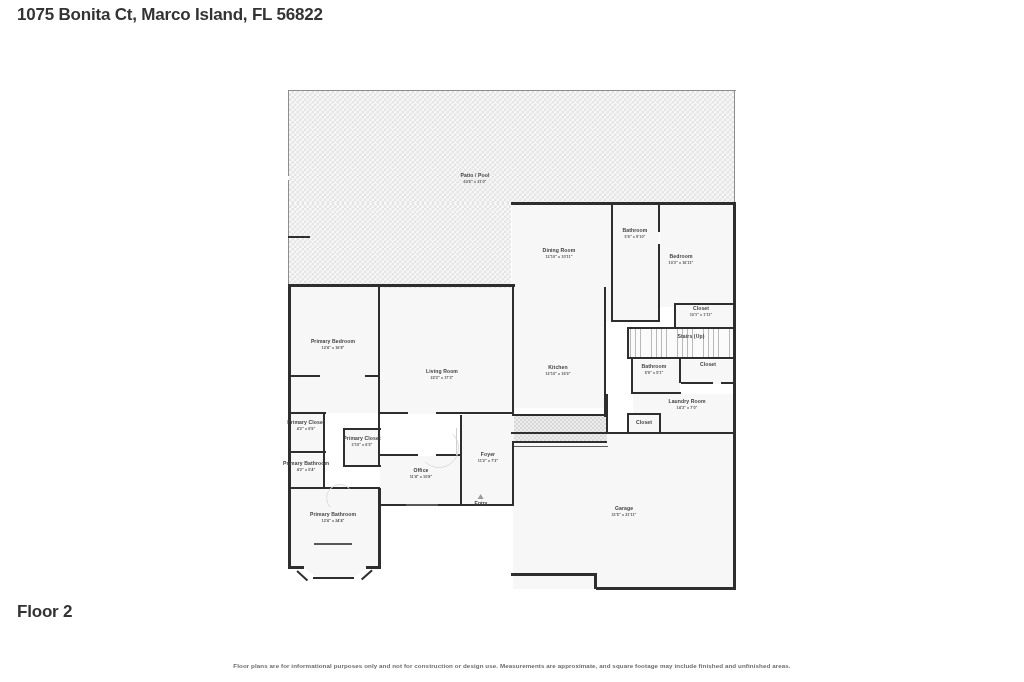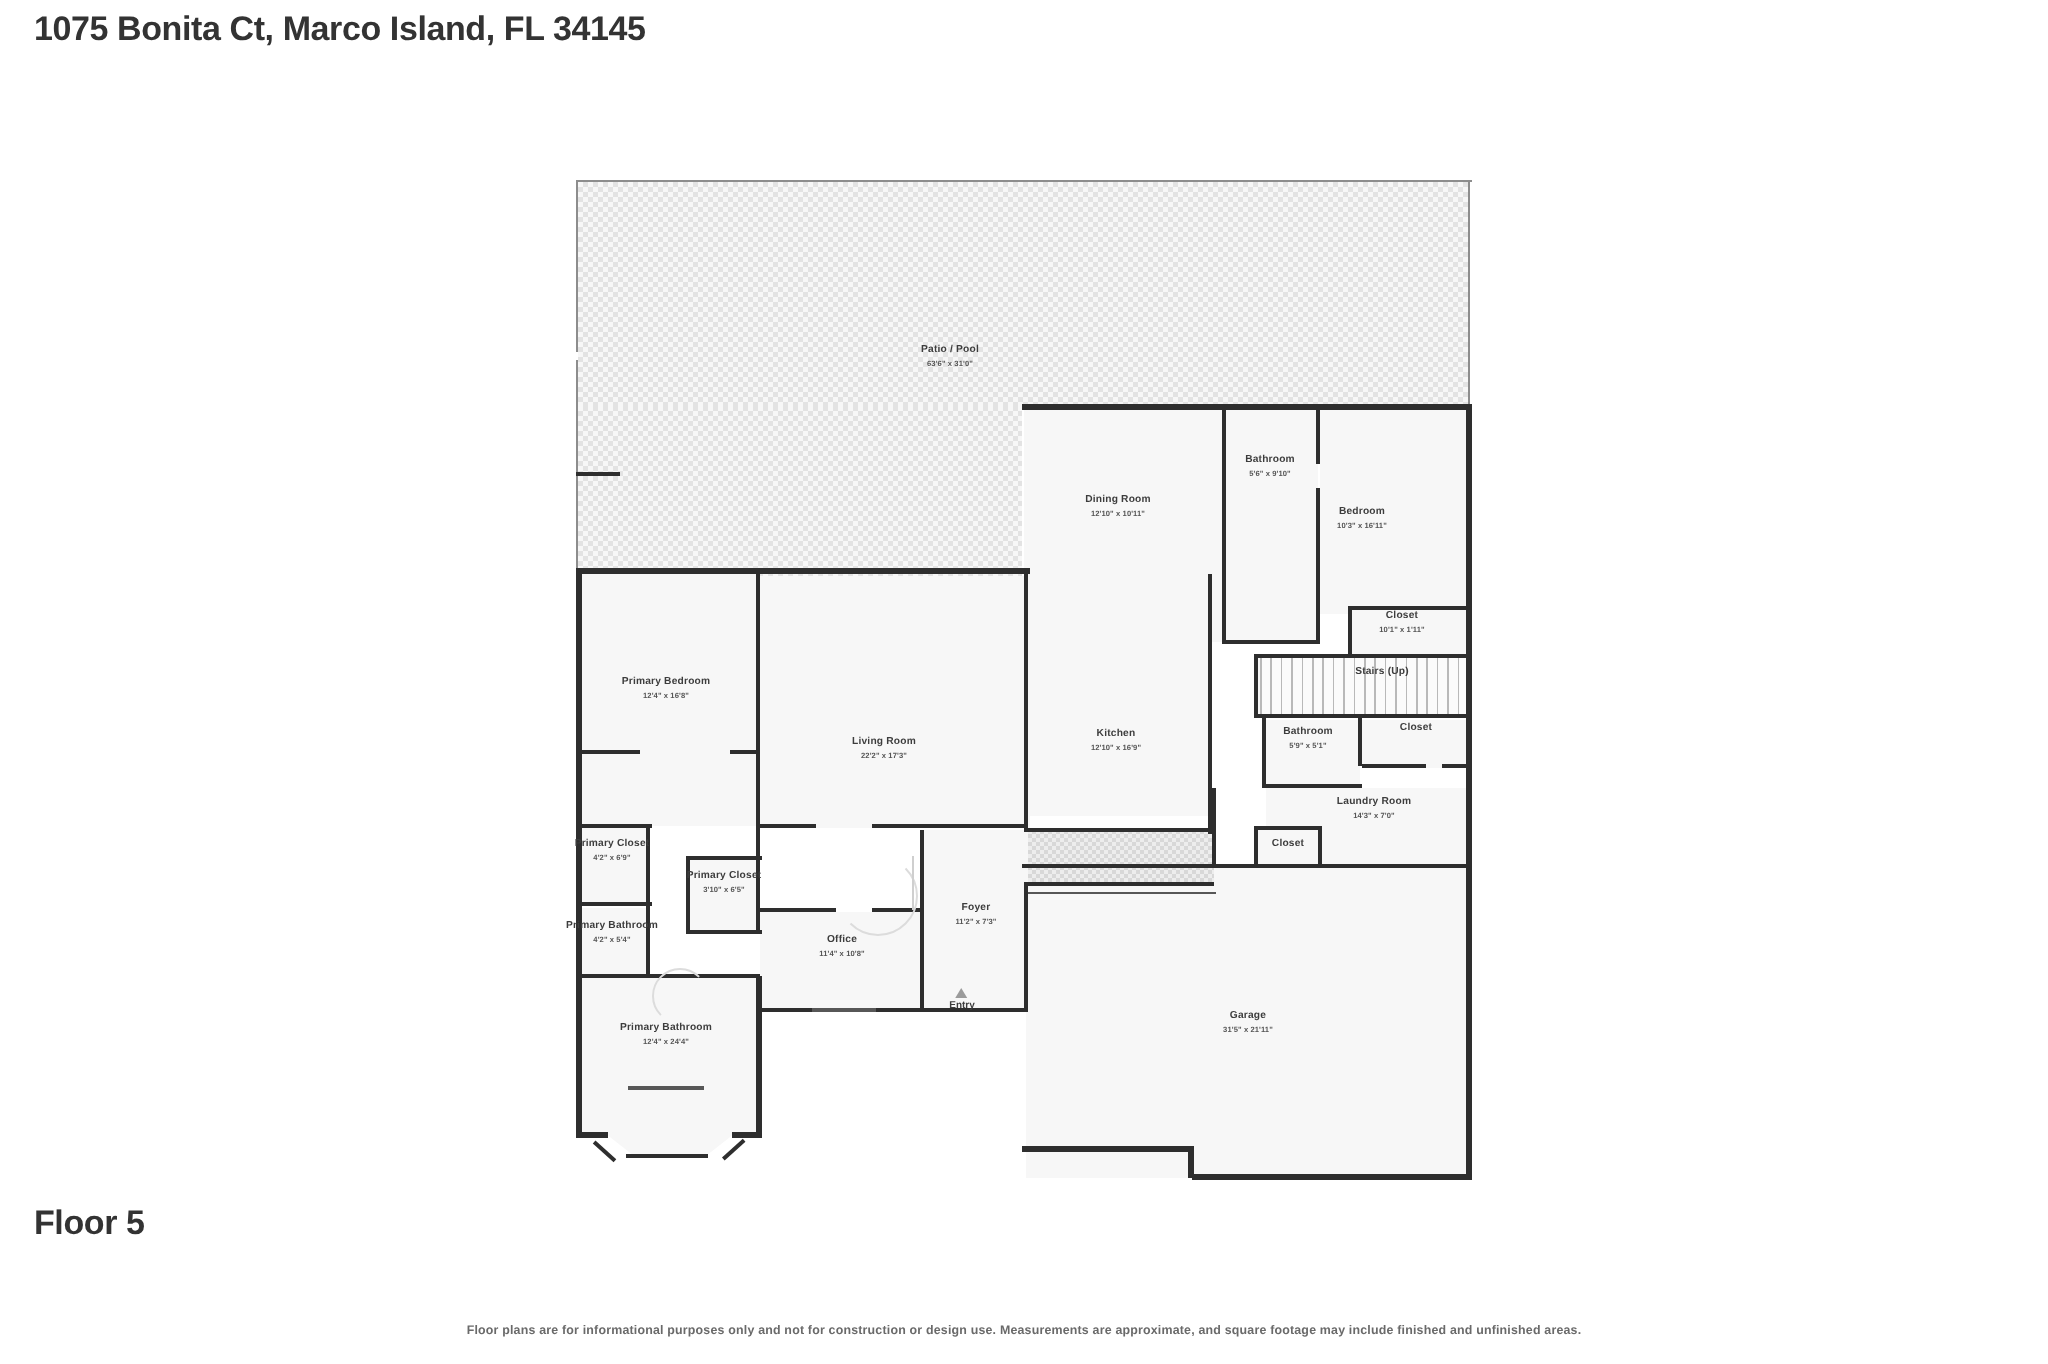--- a/index.html
+++ b/index.html
@@ -148,21 +148,21 @@
     position: absolute;
     border: 0.7px solid #d2d2d2;
     border-radius: 50%;
     background: transparent;
   }
   .door-leaf { position: absolute; background: #cfcfcf; }
 </style>
 </head>
 <body>
 
-<div id="page-title">1075 Bonita Ct, Marco Island, FL 34145</div>
+<div id="page-title">1075 Bonita Ct, Marco Island, FL 56822</div>
 
 <div id="plan">
 
   <div class="room hatch-patio" style="left:3px; top:3px; width:446px; height:112px;"></div>
   <div class="room hatch-patio" style="left:3px; top:115px; width:222px; height:205px;"></div>
   <div class="room hatch-patio" style="left:225px; top:115px; width:224px; height:1px;"></div>
 
   <div class="room" style="left:226px; top:116px; width:100px; height:117px;"></div>
 
   <div class="room" style="left:327px; top:116px; width:46px; height:117px;"></div>
@@ -391,15 +391,15 @@
     <span class="dim">12'4" x 24'4"</span>
   </div>
 
   <div id="entry-marker" style="left:195px; top:406px;">
     <div class="tri"></div>
     <span class="etxt">Entry</span>
   </div>
 
 </div>
 
-<div id="floor-label">Floor 5</div>
+<div id="floor-label">Floor 2</div>
 
 <div id="disclaimer">Floor plans are for informational purposes only and not for construction or design use. Measurements are approximate, and square footage may include finished and unfinished areas.</div>
 
 </body></html>

